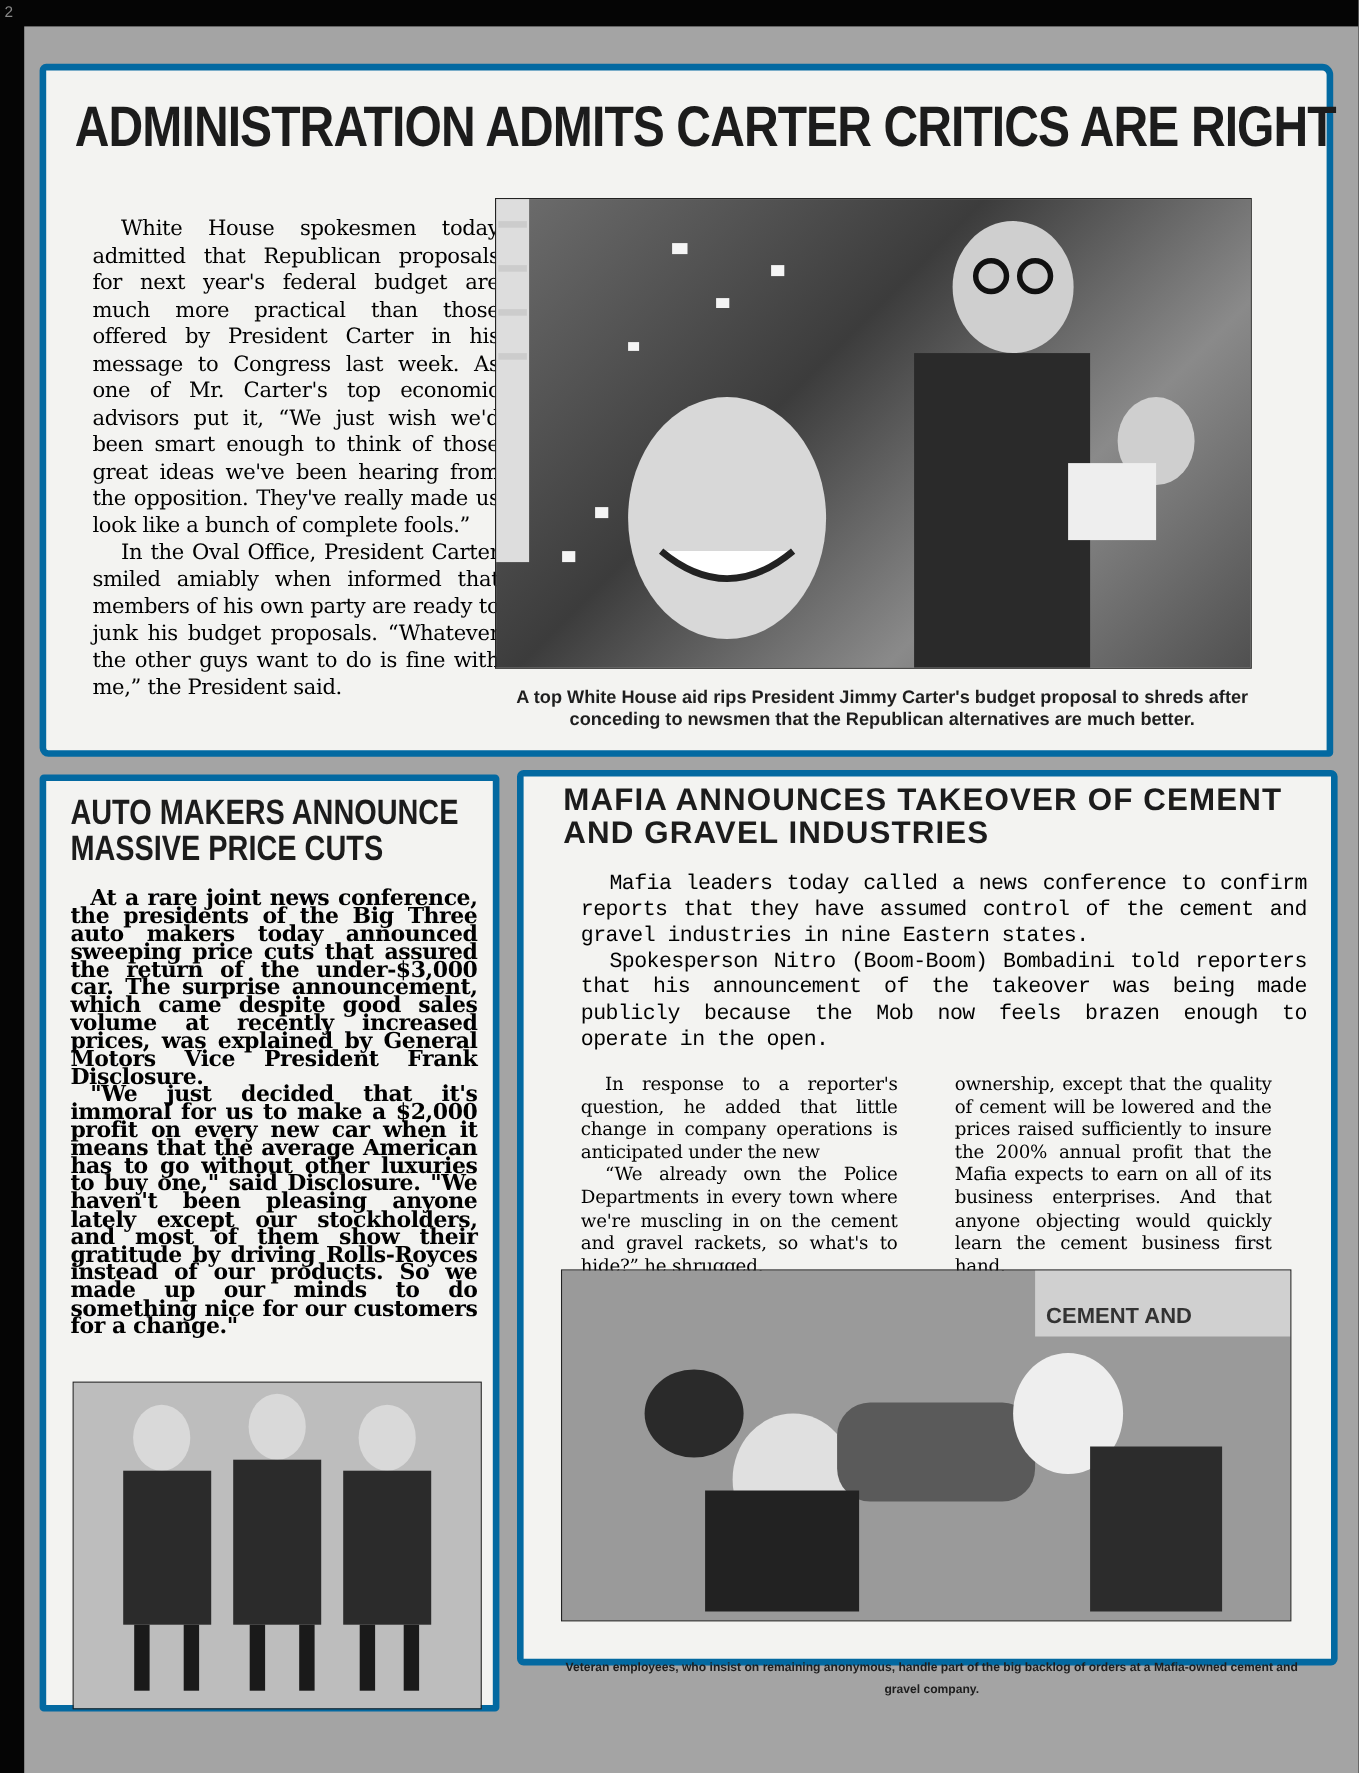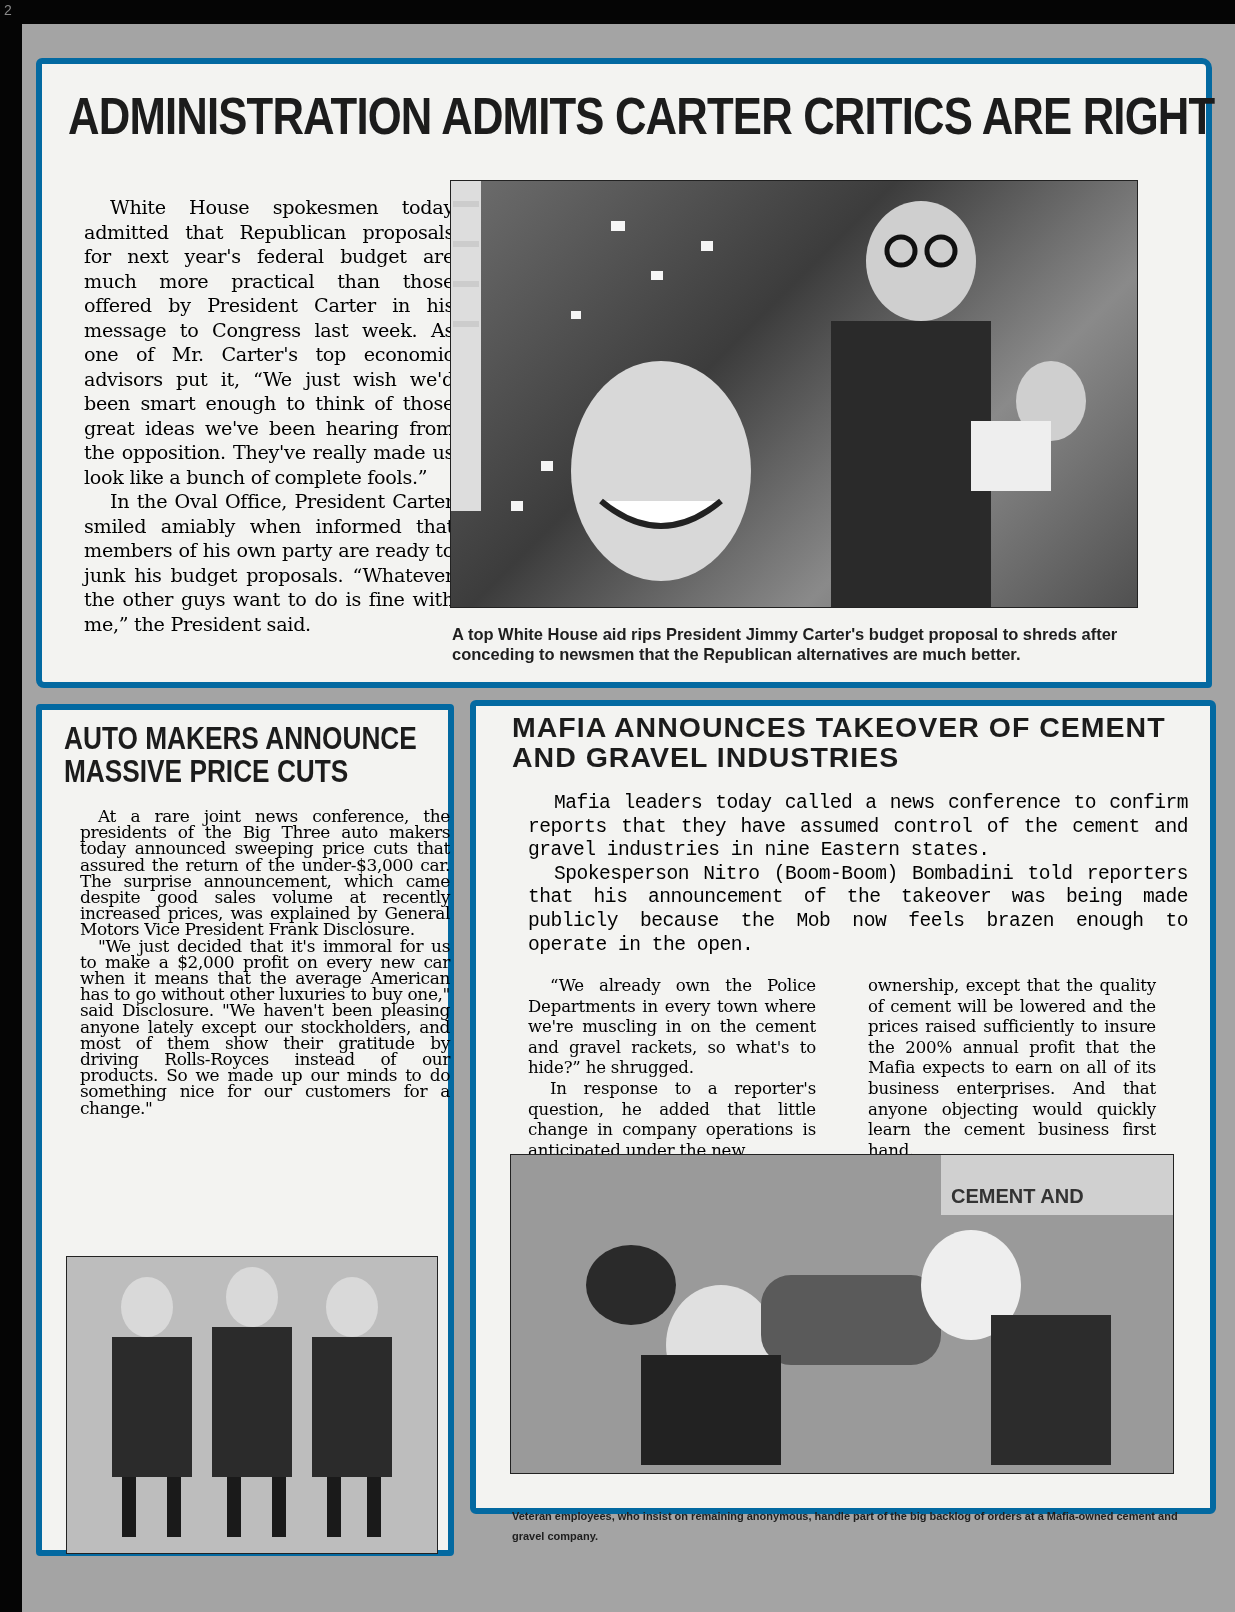--- a/index.html
+++ b/index.html
@@ -9,24 +9,24 @@
   .p1 { left:14px; top:34px; width:1176px; height:630px; border-radius:6px 10px 4px 8px; }
   .p2 { left:14px; top:680px; width:418px; height:852px; border-radius:4px; }
   .p3 { left:448px; top:676px; width:746px; height:814px; border-radius:6px; }
   .headline { font-family:"Liberation Sans", sans-serif; font-weight:bold; color:#1c1c1c; margin:0; transform-origin:left top; }
   .h1 { position:absolute; left:26px; top:22px; font-size:52px; letter-spacing:-1px; transform:scaleX(0.84); white-space:nowrap; }
   .serif { font-family:"DejaVu Serif", serif; color:#000000; text-align:justify; margin:16px; }
   .body1 { position:absolute; left:26px; top:116px; width:370px; font-size:19.2px; line-height:24.5px; letter-spacing:-0.3px; }
   .body1 p { margin:0; text-indent:26px; }
   .img { position:absolute; background:linear-gradient(135deg,#6e6e6e,#3c3c3c 40%,#8a8a8a 70%,#505050); border:1px solid #222; }
   .img1 { left:408px; top:116px; width:686px; height:426px; }
-  .caption-sans { font-family:"Liberation Sans", sans-serif; font-weight:bold; color:#1e1e1e; margin:0; }
+  .caption-sans { font-family:"Liberation Sans", sans-serif; font-weight:bold; color:#1e1e1e; margin:0;text-align:center; }
   .cap1 { position:absolute; left:410px; top:560px; width:700px; font-size:16.5px; line-height:20px; }
   .h2 { position:absolute; left:22px; top:12px; font-size:32px; line-height:33px; transform:scaleX(0.82); width:460px; }
-  .body2 { position:absolute; left:22px; top:82px; width:370px; font-size:17px; line-height:16.2px; letter-spacing:-0.4px; }
+  .body2 { position:absolute; left:6px; top:82px; width:370px; font-size:20px; line-height:16.2px; letter-spacing:-0.4px;font-weight:bold; }
   .body2 p { margin:0; text-indent:18px; }
   .cap2 { position:absolute; left:22px; top:468px; width:372px; font-size:13.2px; line-height:16.6px; letter-spacing:0.3px; }
   .img2 { left:24px; top:546px; width:370px; height:296px; }
   .h3 { position:absolute; left:36px; top:6px; font-size:28.5px; line-height:30px; width:680px; letter-spacing:1px; }
   .body3 { position:absolute; left:36px; top:70px; width:660px; font-size:19.6px; line-height:23.6px; letter-spacing:-0.5px;font-family:Liberation Mono, monospace; }
   .body3 p { margin:0; text-indent:26px; }
   .cols { position:absolute; left:36px; top:254px; width:660px; display:flex; gap:20px; }
   .col { width:320px; font-size:16.6px; line-height:20.6px; letter-spacing:-0.2px; }
   .col p { margin:0; text-indent:22px; }
   .col p.noind { text-indent:0; }
@@ -109,22 +109,22 @@
   </div>
 
   <div class="panel p3">
     <h2 class="headline h3">MAFIA ANNOUNCES TAKEOVER OF CEMENT AND GRAVEL INDUSTRIES</h2>
     <div class="serif body3">
       <p>Mafia leaders today called a news conference to confirm reports that they have assumed control of the cement and gravel industries in nine Eastern states.</p>
       <p>Spokesperson Nitro (Boom-Boom) Bombadini told reporters that his announcement of the takeover was being made publicly because the Mob now feels brazen enough to operate in the open.</p>
     </div>
     <div class="cols">
       <div class="serif col">
+        <p>In response to a reporter's question, he added that little change in company operations is anticipated under the new</p>
         <p>“We already own the Police Departments in every town where we're muscling in on the cement and gravel rackets, so what's to hide?” he shrugged.</p>
-        <p>In response to a reporter's question, he added that little change in company operations is anticipated under the new</p>
       </div>
       <div class="serif col">
         <p class="noind">ownership, except that the quality of cement will be lowered and the prices raised sufficiently to insure the 200% annual profit that the Mafia expects to earn on all of its business enterprises. And that anyone objecting would quickly learn the cement business first hand.</p>
       </div>
     </div>
     <div class="img img3">
       <svg width="662" height="318" viewBox="0 0 662 318">
         <rect x="0" y="0" width="662" height="318" fill="#9a9a9a"></rect>
         <rect x="430" y="0" width="232" height="60" fill="#d0d0d0"></rect>
         <text x="440" y="48" font-family="Liberation Sans, sans-serif" font-weight="bold" font-size="20" fill="#333">CEMENT AND</text>

